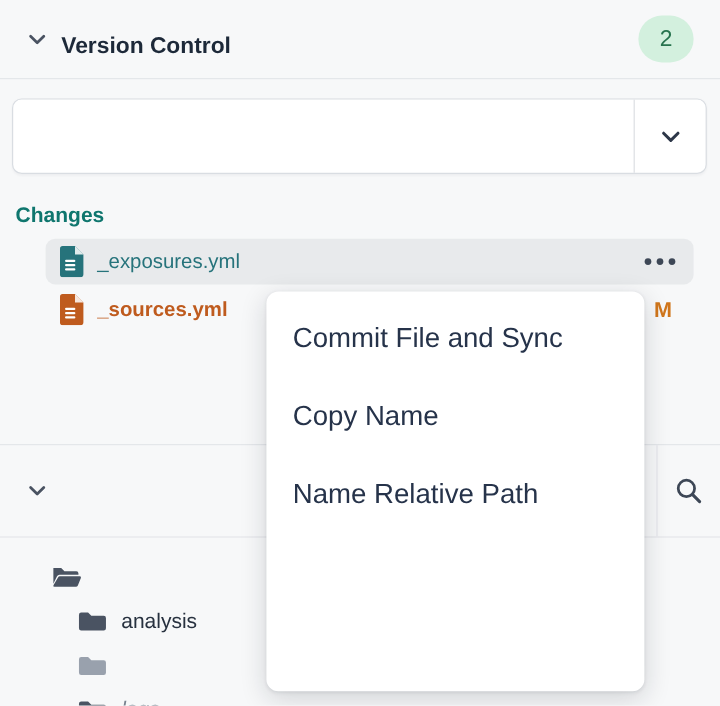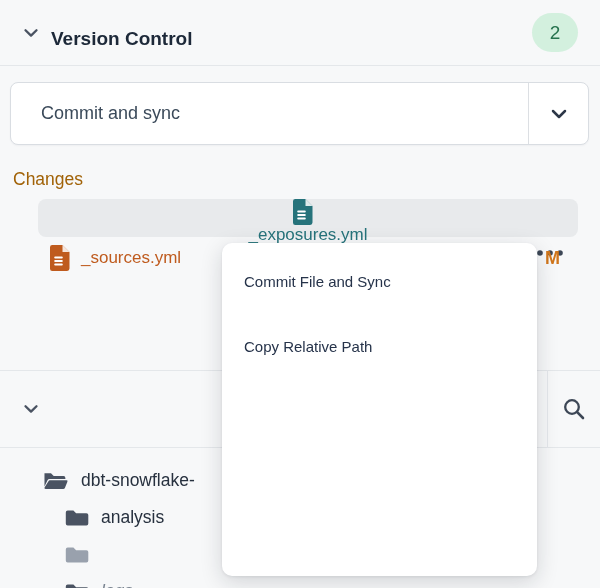--- a/index.html
+++ b/index.html
@@ -50,34 +50,34 @@
   .commit-caret {
     margin-left:auto;
     width:60px;
     border-left:1px solid #dcdfe3;
     display:flex; align-items:center; justify-content:center;
   }
 
   
   .changes-heading {
     margin:24px 0 9px 13px;
-    font-size:17.5px; font-weight:normal; color:#a16207;
+    font-size:17.5px; font-weight:bold; color:#0f766e;
   }
   .change-row {
     margin:0 22px 2px 38px;
     height:38px;
     border-radius:8px;
     display:flex; align-items:center;
     padding:0 12px;
     font-size:17px;
   }
-  .change-row.selected { background:#e8eaec;flex-direction:column; }
+  .change-row.selected { background:#e8eaec; }
   .file-icon { margin-right:11px; flex:0 0 auto; }
   .teal { color:#26737b; }
-  .orange { color:#bf5b1e; }
+  .orange { color:#bf5b1e;font-weight:bold; }
   .row-trailing { margin-left:auto; display:flex; align-items:center; }
   .git-status { font-weight:bold; font-size:18px; color:#d0761c; padding-right:6px; }
   .ellipsis-btn { cursor:pointer; padding:4px 2px; }
 
   .vc-spacer { height:91px; }
 
   
   .fe-header {
     position:relative;
     height:78px;
@@ -115,40 +115,39 @@
     background:#ffffff;
     border-radius:10px;
     box-shadow:0 6px 22px rgba(16,24,40,.16), 0 1px 3px rgba(16,24,40,.08);
     padding-top:6px;
     z-index:10;
   }
   .menu-item {
     height:65px;
     display:flex; align-items:center;
     padding-left:22px;
-    font-size:15px;
+    font-size:23px;
     color:#26334a;
     cursor:pointer;
   }
 </style>
 </head>
 <body>
 
 <div class="vc-header">
   <span class="chev">
     <svg width="18" height="18" viewBox="0 0 18 18">
         <path d="M3.5 6.2 L9 11.6 L14.5 6.2" fill="none" stroke="#4a5362" stroke-width="2.3" stroke-linecap="round" stroke-linejoin="round"></path>
       </svg>
   </span>
   <span class="section-title">Version Control</span>
   <span class="badge">2</span>
 </div>
 
 <div class="commit-select">
-  <span class="commit-label">Commit and sync</span>
   <span class="commit-caret">
     <svg width="22" height="22" viewBox="0 0 22 22">
         <path d="M5 8 L11 14 L17 8" fill="none" stroke="#2d3748" stroke-width="2.5" stroke-linecap="round" stroke-linejoin="round"></path>
       </svg>
   </span>
 </div>
 
 <div class="changes-heading">Changes</div>
 
 <div class="change-row selected">
@@ -206,21 +205,20 @@
 </div>
 
 <div class="tree">
   <div class="tree-row lvl1">
     <span class="folder">
       <svg width="27" height="21" viewBox="0 0 24 20">
         <path d="M1.5 3.2 h6.2 l2.6 2.6 h9.4 a1.7 1.7 0 0 1 1.7 1.7 v1 H6.4 a2.2 2.2 0 0 0 -2 1.3 L1.5 15.6 z" fill="currentColor"></path>
         <path d="M5.3 10.6 a1.5 1.5 0 0 1 1.4 -0.9 h15.7 a1 1 0 0 1 .93 1.38 l-2.4 6 a1.7 1.7 0 0 1 -1.58 1.07 H2.5 a1 1 0 0 1 -.93 -1.38 z" fill="currentColor"></path>
       </svg>
     </span>
-    <span>dbt-snowflake-</span>
   </div>
   <div class="tree-row lvl2">
     <span class="folder">
       <svg width="24" height="20" viewBox="0 0 24 20">
         <path d="M0.8 4.4 A1.9 1.9 0 0 1 2.7 2.5 h5.7 l2.7 2.7 h10.3 A1.9 1.9 0 0 1 23.3 7.1 v8.5 a1.9 1.9 0 0 1 -1.9 1.9 H2.7 a1.9 1.9 0 0 1 -1.9 -1.9 z" fill="currentColor"></path>
       </svg>
     </span>
     <span>analysis</span>
   </div>
   <div class="tree-row lvl2 muted">
@@ -235,14 +233,15 @@
       <svg width="24" height="20" viewBox="0 0 24 20">
         <path d="M0.8 4.4 A1.9 1.9 0 0 1 2.7 2.5 h5.7 l2.7 2.7 h10.3 A1.9 1.9 0 0 1 23.3 7.1 v8.5 a1.9 1.9 0 0 1 -1.9 1.9 H2.7 a1.9 1.9 0 0 1 -1.9 -1.9 z" fill="currentColor"></path>
       </svg>
     </span>
     <span>logs</span>
   </div>
 </div>
 
 <div class="context-menu">
   <div class="menu-item">Commit File and Sync</div>
-  <div class="menu-item">Copy Relative Path</div>
+  <div class="menu-item">Copy Name</div>
+  <div class="menu-item">Name Relative Path</div>
 </div>
 
 </body></html>

